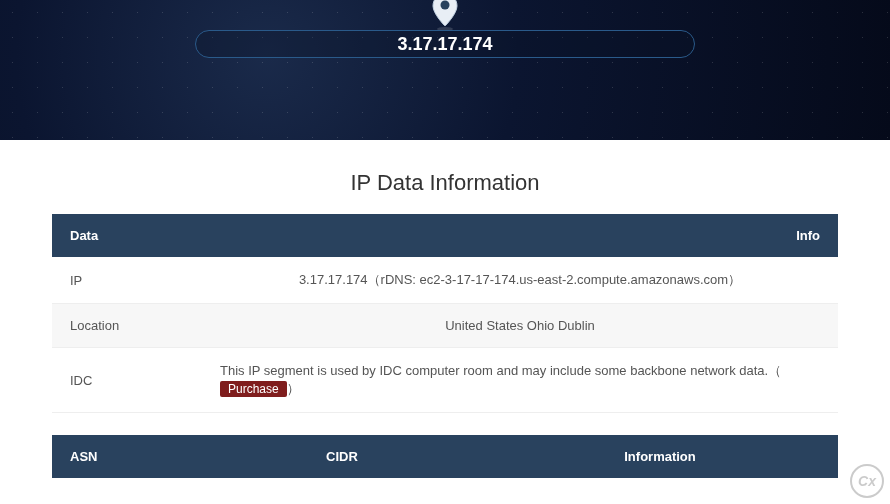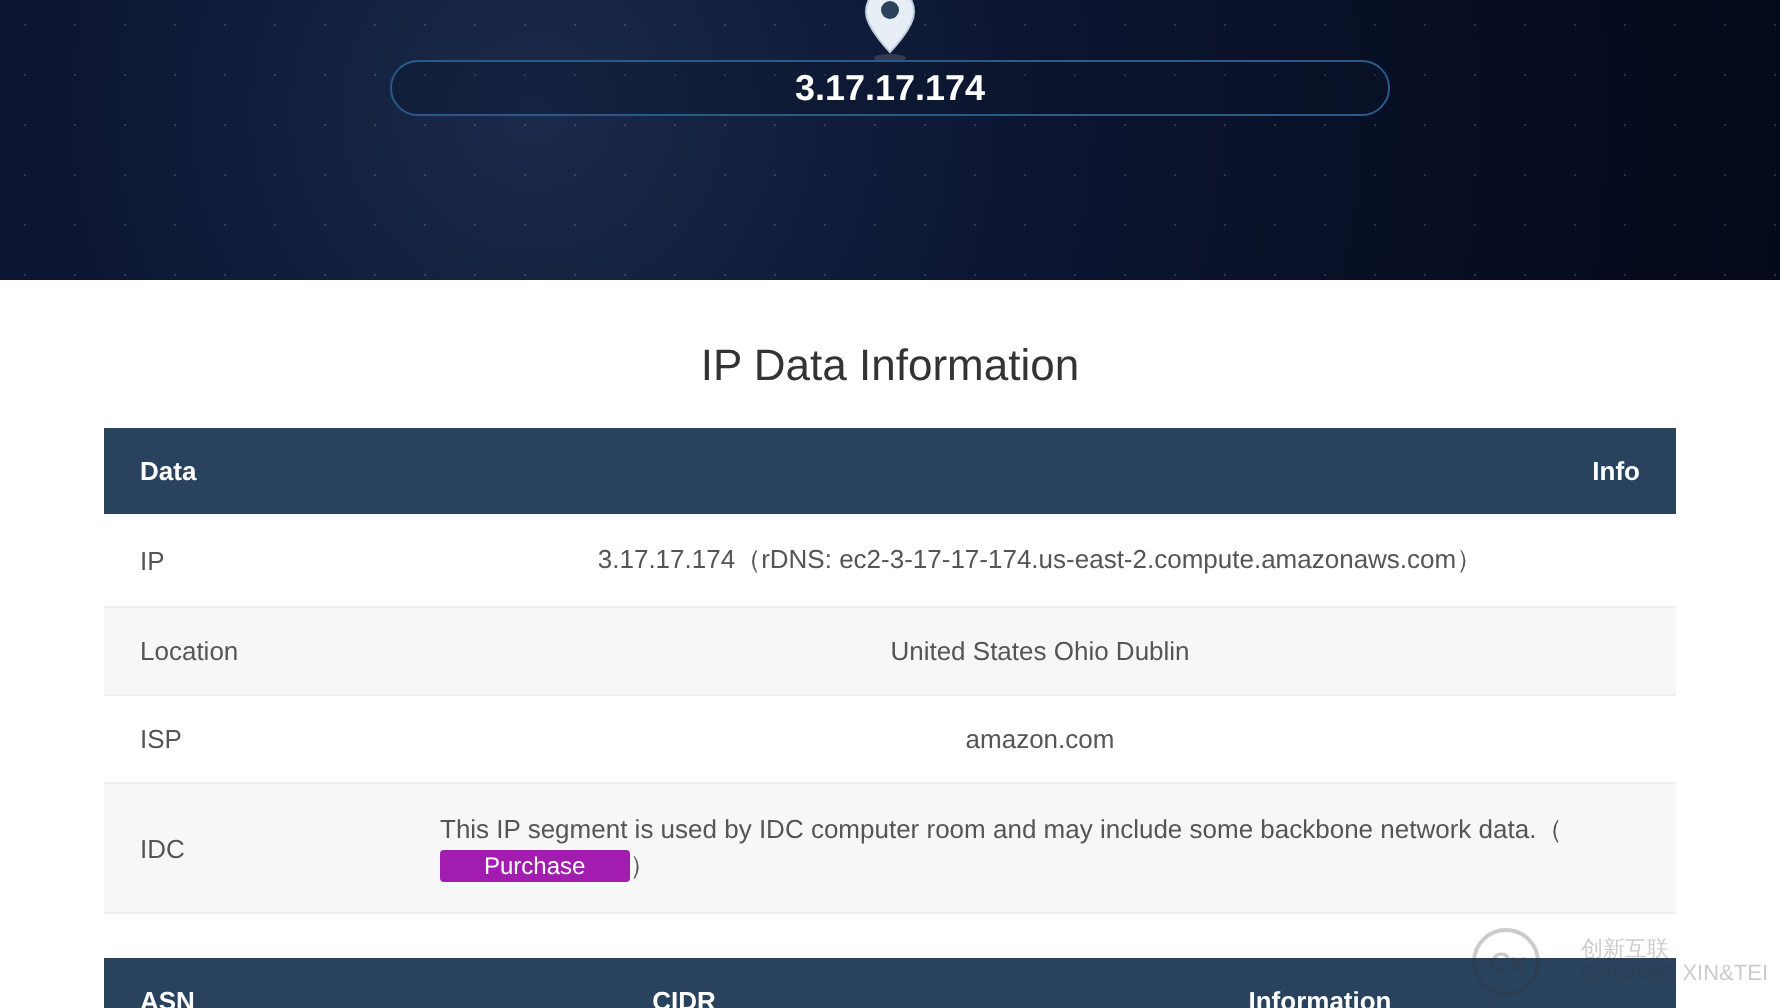--- a/index.html
+++ b/index.html
@@ -109,23 +109,23 @@
     tbody tr:nth-child(even) td {
       background: #f7f7f7;
     }
     tbody td.info-cell {
       text-align: center;
     }
     tbody td.info-left {
       text-align: left;
     }
     .purchase-link {
-      background: #a21caf;
-      color: #ffffff;
-      padding: 1px 22px;
+      background: #7f1d1d;
+      color: #ffffff;
+      padding: 1px 8px;
       font-size: 12px;
       border-radius: 2px;
       text-decoration: none;
       display: inline-block;
     }
     .watermark {
       position: absolute;
       right: 6px;
       bottom: 6px;
       display: flex;
@@ -185,24 +185,20 @@
     <tbody>
       <tr>
         <td>IP</td>
         <td class="info-cell">3.17.17.174（rDNS: ec2-3-17-17-174.us-east-2.compute.amazonaws.com）</td>
       </tr>
       <tr>
         <td>Location</td>
         <td class="info-cell">United States Ohio Dublin</td>
       </tr>
       <tr>
-        <td>ISP</td>
-        <td class="info-cell">amazon.com</td>
-      </tr>
-      <tr>
         <td>IDC</td>
         <td class="info-left">
           <span>This IP segment is used by IDC computer room and may include some backbone network data.（</span><a href="#" class="purchase-link">Purchase</a><span>）</span>
         </td>
       </tr>
     </tbody>
   </table>
 
   <table class="asn-table">
     <thead>
@@ -211,17 +207,13 @@
         <th class="col-cidr">CIDR</th>
         <th class="col-info">Information</th>
       </tr>
     </thead>
 
   </table>
 </div>
 
 <div class="watermark">
   <div class="watermark-logo">Cx</div>
-  <div class="watermark-text">
-    <div>创新互联</div>
-    <div>CHUANG XIN&amp;TEI</div>
-  </div>
 </div>
 
 </body></html>

